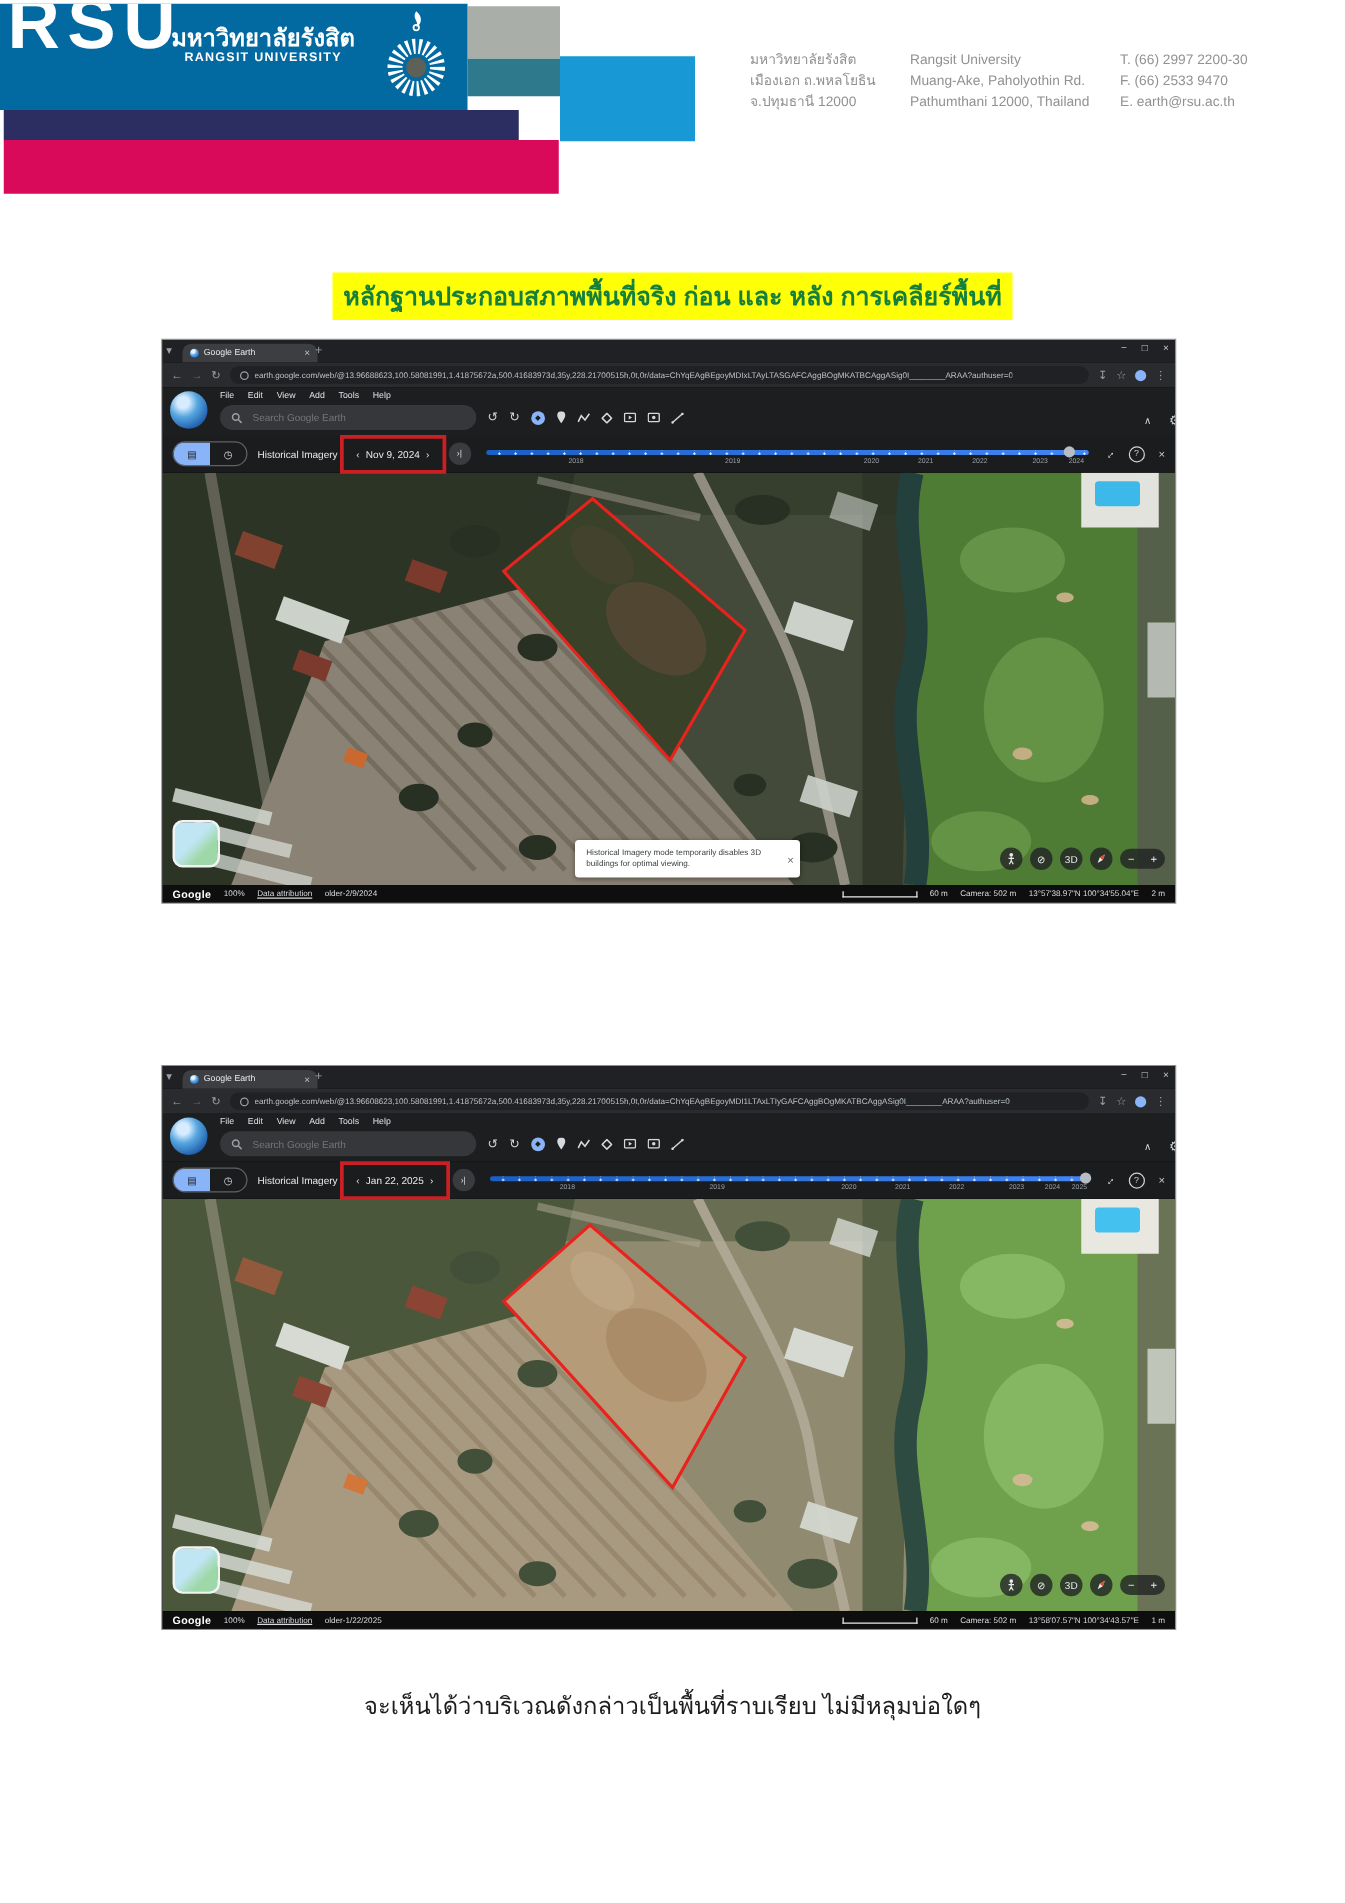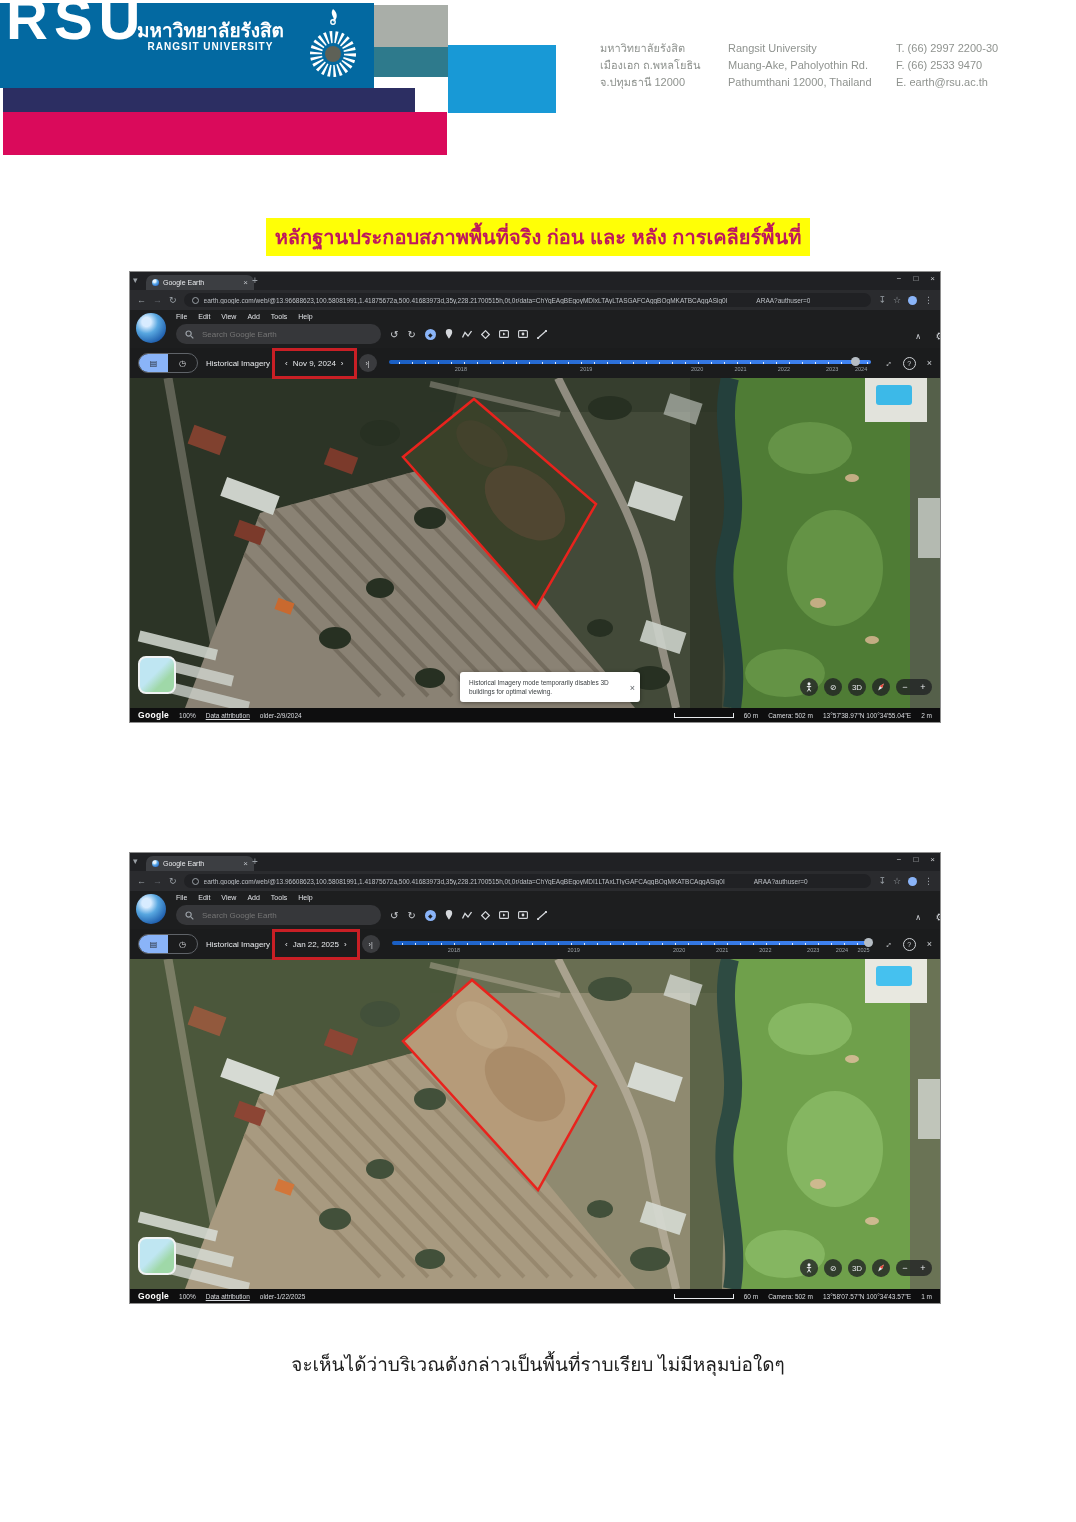--- a/index.html
+++ b/index.html
@@ -22,21 +22,21 @@
           color:#fff;font-size:10px;font-weight:700;letter-spacing:1px;}
   .emblem{position:absolute;left:302px;top:4px;}
   .addr{position:absolute;top:40px;font-size:11px;line-height:17px;color:#8f938f;}
   .addr-th{left:600px;width:125px;}
   .addr-en{left:728px;width:168px;}
   .addr-ct{left:896px;width:175px;}
   .addr div{white-space:nowrap;}
 
   
   .doc-title-row{position:absolute;left:0;right:0;top:218px;text-align:center;}
-  .doc-title{display:inline-block;background:#ffff06;color:#be185d;font-weight:700;
+  .doc-title{display:inline-block;background:#ffff06;color:#15803d;font-weight:700;
              font-size:20px;padding:3px 9px;}
 
   
   .cap{position:absolute;left:0;right:0;text-align:center;color:#1c1c1c;font-size:19px;
        font-family:"Liberation Serif","DejaVu Serif",serif;}
 
   
   .shot{position:absolute;left:130px;width:810px;height:450px;background:#000;
         box-shadow:0 0 0 1px #8e8e8e;overflow:hidden;font-family:"Liberation Sans","DejaVu Sans",sans-serif;}
   .shot1{top:272px;}

